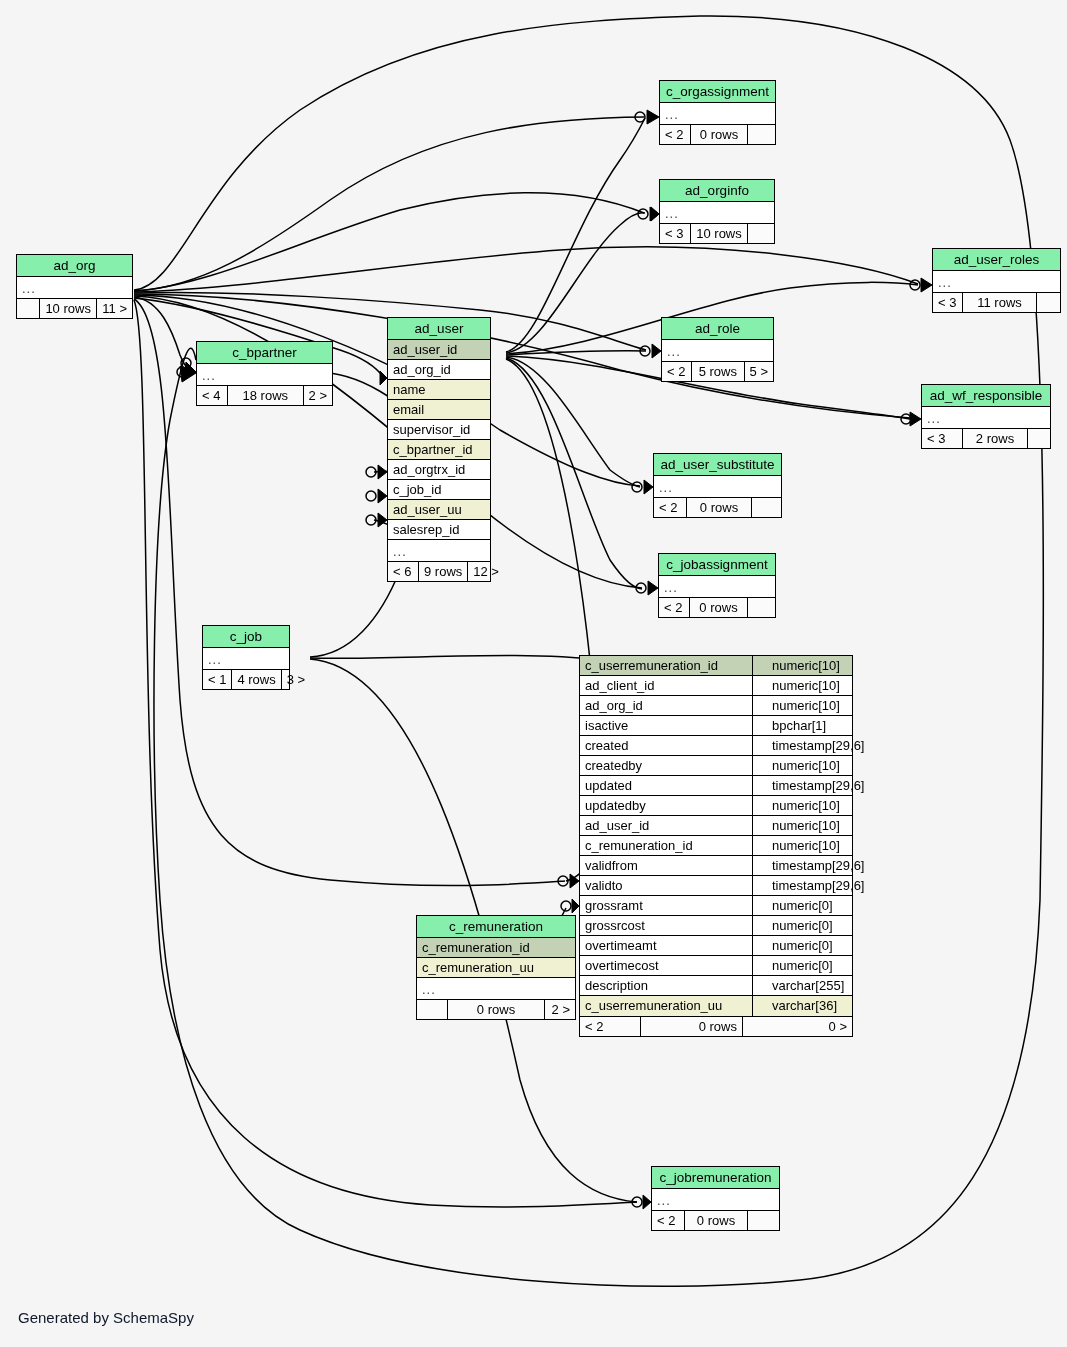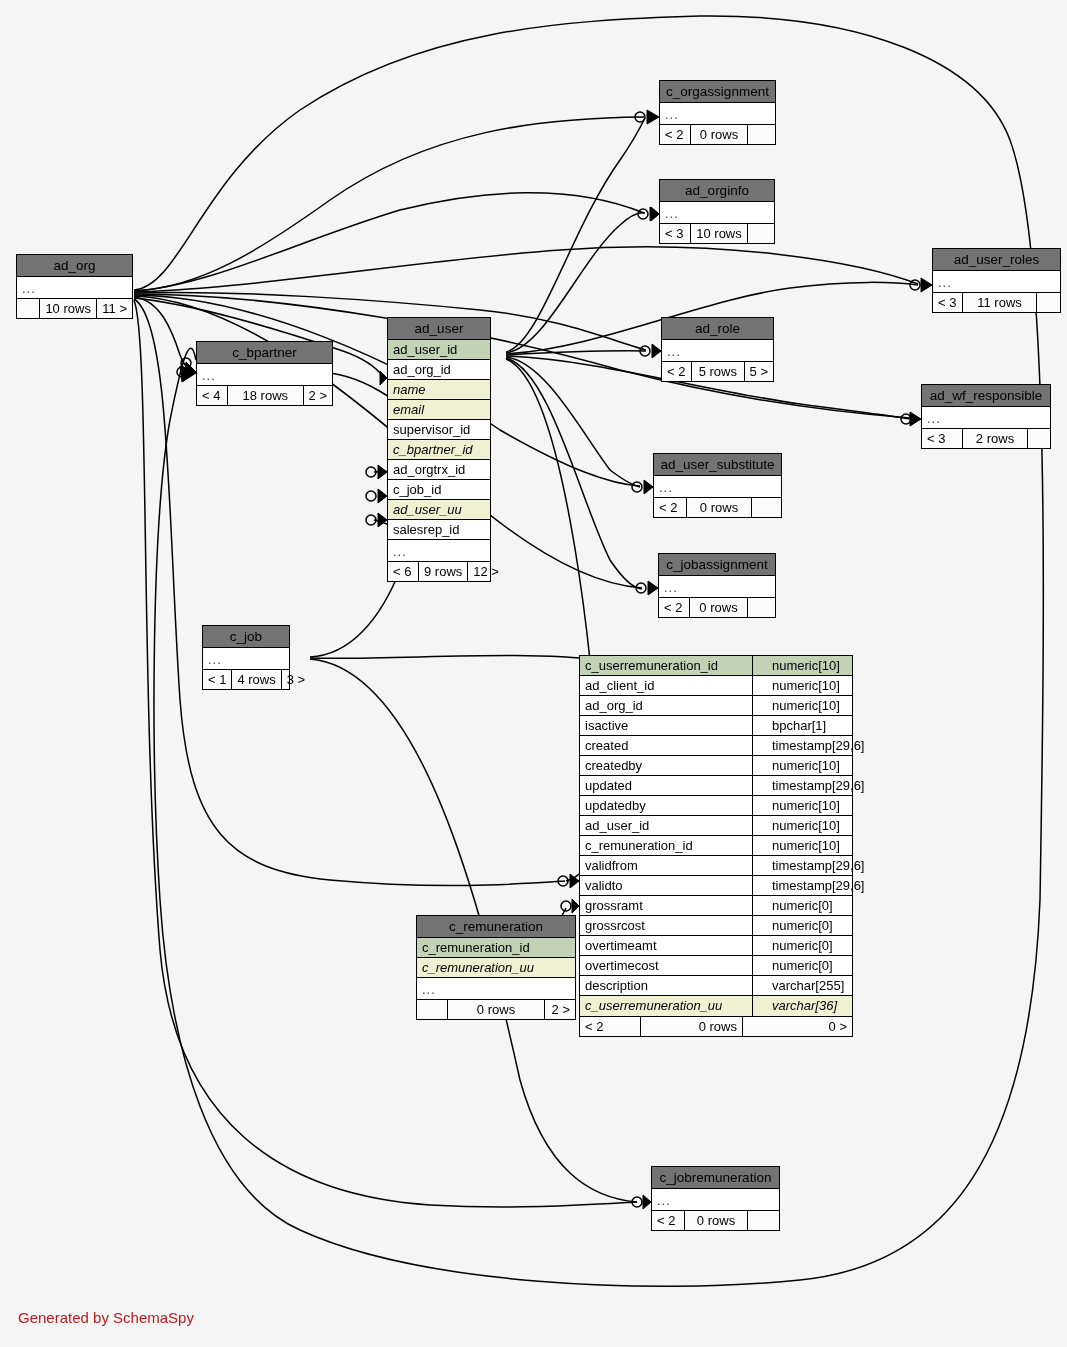--- a/index.html
+++ b/index.html
@@ -12,21 +12,21 @@
   #edges{position:absolute;left:0;top:0;width:1067px;height:1347px;}
   .tbl{
     position:absolute;
     border:1.5px solid #000;
     background:#fff;
     box-sizing:border-box;
     font-size:13px;
     color:#000;
   }
   .tbl .hdr{
-    background:#737373;
+    background:#86efac;
     text-align:center;
     font-size:13.5px;
     padding:3px 2px;
     border-bottom:1.5px solid #000;
     white-space:nowrap;
   }
   .rows{display:block;}
   .row{
     display:flex;
     border-bottom:1px solid #000;
@@ -40,21 +40,21 @@
     white-space:nowrap;
     overflow:hidden;
   }
   .row .ct{
     flex:0 0 auto;
     padding:2px 19px;
     border-left:1px solid #000;
     white-space:nowrap;
   }
   .row.pk{background:#c3d1b4;}
-  .row.idx{background:#f0f0d2;font-style:italic;}
+  .row.idx{background:#f0f0d2;}
   .row.plain{background:#fff;}
   .row.ellip .cn{color:#444;letter-spacing:1px;padding-top:4px;}
   .foot{
     display:flex;
     border-top:1.5px solid #000;
     background:#fbfbfb;
     font-size:13px;
   }
   .foot .fc{
     padding:2px 5px;
@@ -62,21 +62,21 @@
     box-sizing:border-box;
   }
   .foot .fc+.fc{border-left:1px solid #000;}
   .foot .fl{flex:0 0 auto;text-align:left;}
   .foot .fm{flex:1 1 auto;text-align:center;}
   .foot .fr{flex:0 0 auto;text-align:right;}
   .foot.wide .fm{text-align:right;}
   .foot.wide .fr{text-align:right;}
   .credit{
     position:absolute;left:18px;top:1309px;
-    font-size:15px;color:#b91c1c;
+    font-size:15px;color:#0f172a;
   }
   
   #t-c_userremuneration .row .cn{flex:0 0 162px;}
   #t-c_userremuneration .row .ct{flex:1 1 auto;}
 </style>
 </head>
 <body>
 
 <svg id="edges" viewBox="0 0 1067 1347" xmlns="http://www.w3.org/2000/svg">
   <defs>

